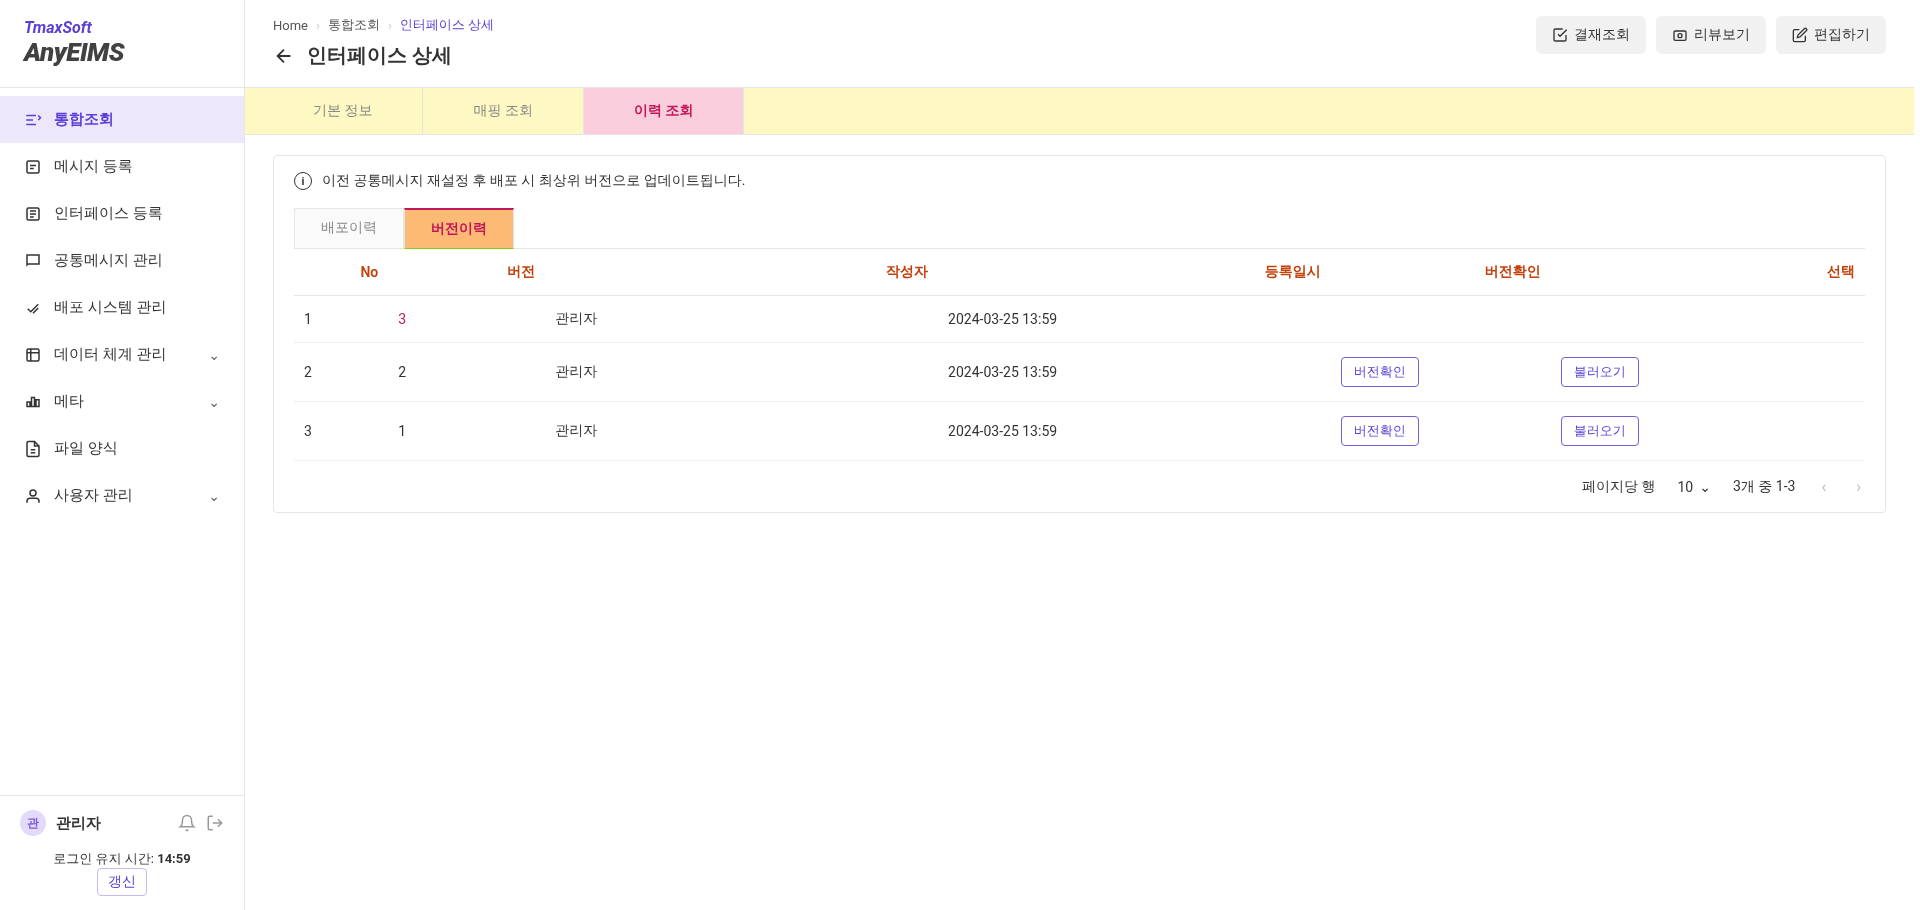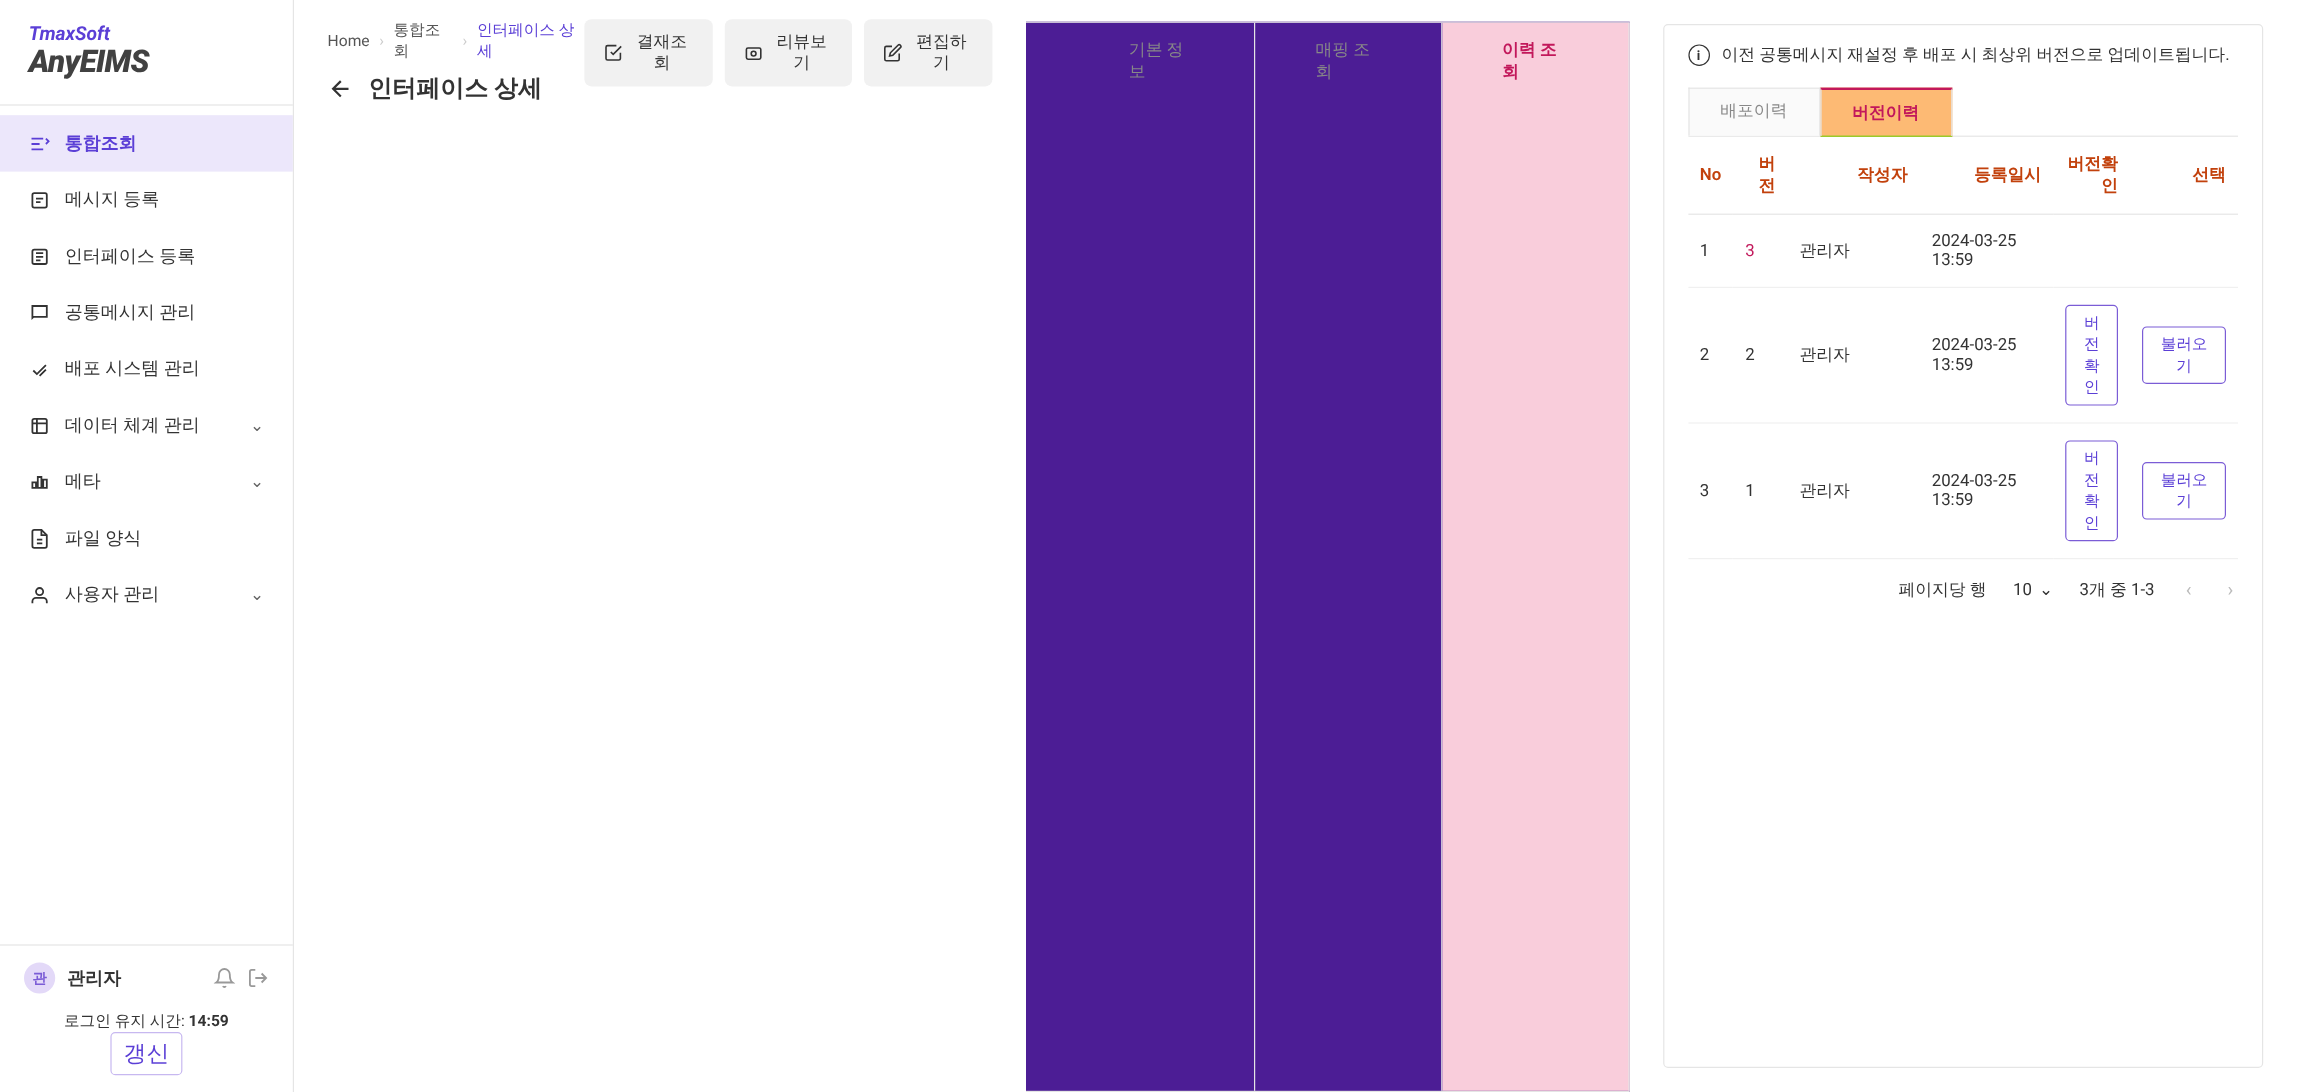--- a/index.html
+++ b/index.html
@@ -19,39 +19,39 @@
     .nav-icon { width: 18px; height: 18px; display: inline-flex; align-items: center; justify-content: center; }
     .nav-label { flex: 1; font-size: 15px; }
     .chevron { font-size: 14px; color: #666; }
     
     .sidebar-footer { border-top: 1px solid #e5e5e5; padding: 14px 20px; }
     .user-row { display: flex; align-items: center; gap: 10px; margin-bottom: 14px; }
     .avatar { width: 26px; height: 26px; border-radius: 50%; background: #e3d9f8; color: #7b5cd6; display: flex; align-items: center; justify-content: center; font-size: 12px; font-weight: 600; }
     .user-name { flex: 1; font-weight: 600; font-size: 15px; }
     .footer-icon { width: 18px; height: 18px; color: #999; cursor: pointer; }
     .session-row { display: flex; align-items: center; justify-content: space-between; font-size: 13px; flex-direction: column; }
-    .refresh-btn { border: 1px solid #c7b8f0; color: #5b3fd6; background: #fff; padding: 4px 10px; border-radius: 4px; cursor: pointer; font-size: 19px; }
-    
-    
-    .main { flex: 1; display: flex; flex-direction: row; }
+    .refresh-btn { border: 1px solid #c7b8f0; color: #5b3fd6; background: #fff; padding: 4px 10px; border-radius: 4px; cursor: pointer; font-size: 14px; }
+    
+    
+    .main { flex: 1; display: flex; flex-direction: column; }
     .header { padding: 16px 28px 0; display: flex; justify-content: space-between; align-items: flex-start; }
     .header-left {}
     .breadcrumb { display: flex; align-items: center; gap: 8px; font-size: 13px; margin-bottom: 8px; }
     .breadcrumb span { color: #555; }
     .breadcrumb .active-crumb { color: #5b3fd6; }
     .breadcrumb .sep { color: #ccc; }
     .page-title-row { display: flex; align-items: center; gap: 12px; }
     .back-arrow { font-size: 20px; cursor: pointer; }
     .page-title { font-size: 20px; font-weight: 700; }
     
     .header-actions { display: flex; gap: 10px; }
     .action-btn { background: #f1f1f1; border: none; padding: 10px 16px; border-radius: 6px; cursor: pointer; font-size: 14px; display: flex; align-items: center; gap: 6px; color: #333; font-weight: 500; justify-content: center; }
     
     
-    .tabs { display: flex; border-top: 1px solid #e5e5e5; border-bottom: 1px solid #e5e5e5; background: #4c1d95; margin-top: 18px; padding-left: 36px; }
+    .tabs { display: flex; border-top: 1px solid #e5e5e5; border-bottom: 1px solid #e5e5e5; background: #fef9c3; margin-top: 18px; padding-left: 18px; }
     .tab { padding: 14px 50px; font-size: 14px; color: #888; cursor: pointer; border-right: 1px solid #e5e5e5; }
     .tab.active { background: #f9cddb; color: #c2185b; font-weight: 600; }
     
     
     .content-panel { margin: 20px 28px; border: 1px solid #e5e5e5; border-radius: 4px; padding: 16px 20px 12px; }
     .info-bar { display: flex; align-items: center; gap: 10px; font-size: 14px; color: #333; margin-bottom: 18px; }
     .info-icon { width: 18px; height: 18px; border: 1.5px solid #333; border-radius: 50%; display: inline-flex; align-items: center; justify-content: center; font-size: 11px; font-weight: bold; }
     
     .sub-tabs { display: flex; border-bottom: 1px solid #e5e5e5; }
     .sub-tab { padding: 10px 26px; font-size: 14px; color: #888; border: 1px solid #e5e5e5; border-bottom: none; cursor: pointer; }

